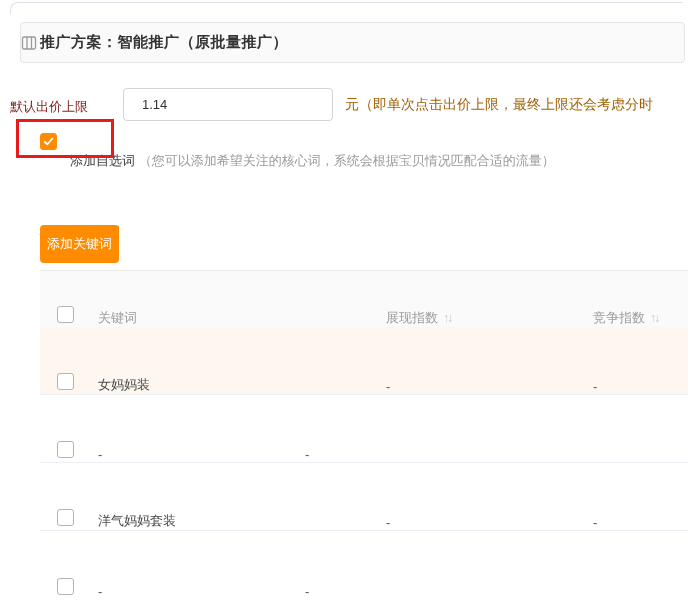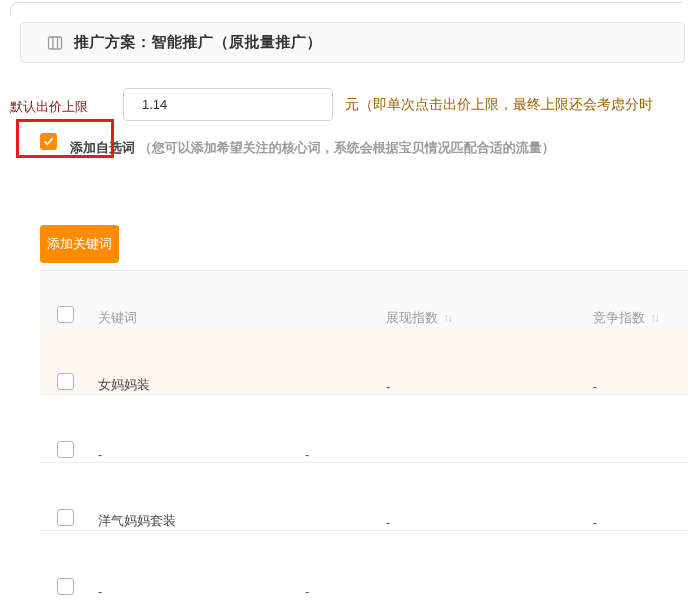--- a/index.html
+++ b/index.html
@@ -12,21 +12,21 @@
   
   .card-corner {
     position: absolute; left: 10px; top: 2px; width: 673px; height: 13px;
     border-top: 1px solid #dfe2e8; border-left: 1px solid #dfe2e8;
     border-top-left-radius: 8px;
   }
   
   .header-box {
     position: absolute; left: 20px; top: 22px; width: 665px; height: 41px;
     background: #fafafa; border: 1px solid #e5e5e5; border-radius: 4px;
-    display: flex; align-items: center; padding-left: 26px; gap: 11px;
+    display: flex; align-items: center; gap: 3px;
   }
   .header-title { font-size: 15px; font-weight: bold; color: #333; letter-spacing: .5px; }
   .plan-icon { width: 16px; height: 16px; display: inline-block; }
   
   .bid-label { position: absolute; left: 10px; top: 98px; font-size: 13px; color: #7f1d1d; }
   .bid-input {
     position: absolute; left: 123px; top: 88px; width: 210px; height: 33px;
     border: 1px solid #d4d4d4; border-radius: 4px; padding: 0 18px;
     font-size: 13px; color: #333; outline: none; background: #fff;
     font-family: "Liberation Sans", "DejaVu Sans", sans-serif;
@@ -43,21 +43,21 @@
   
   .checkbox {
     width: 17px; height: 17px; border: 1px solid #b3b3b3; border-radius: 3px;
     background: #fff; display: inline-flex; align-items: center; justify-content: center;
     cursor: pointer; flex: none;
   }
   .checkbox.checked { background: var(--accent); border-color: var(--accent); }
   .checkbox svg { width: 11px; height: 11px; }
   .cw-checkbox { position: absolute; left: 40px; top: 133px; }
   .cw-line {
-    position: absolute; left: 70px; top: 139px; font-size: 13px; white-space: nowrap; font-weight: bold;
+    position: absolute; left: 70px; top: 152px; font-size: 13px; white-space: nowrap;
   }
   .cw-label { color: #404040; }
   .cw-hint { color: #9b9b9b; }
   
   .section-title { position: absolute; left: 40px; top: 184px; font-size: 16px; font-weight: bold; color: #333; margin-top: 40px; }
   .add-btn {
     position: absolute; left: 40px; top: 225px; height: 38px; padding: 0 7px;
     background: var(--accent); color: #fff; font-size: 13px; border: none;
     border-radius: 4px; cursor: pointer;
     font-family: "Liberation Sans", "DejaVu Sans", sans-serif;

